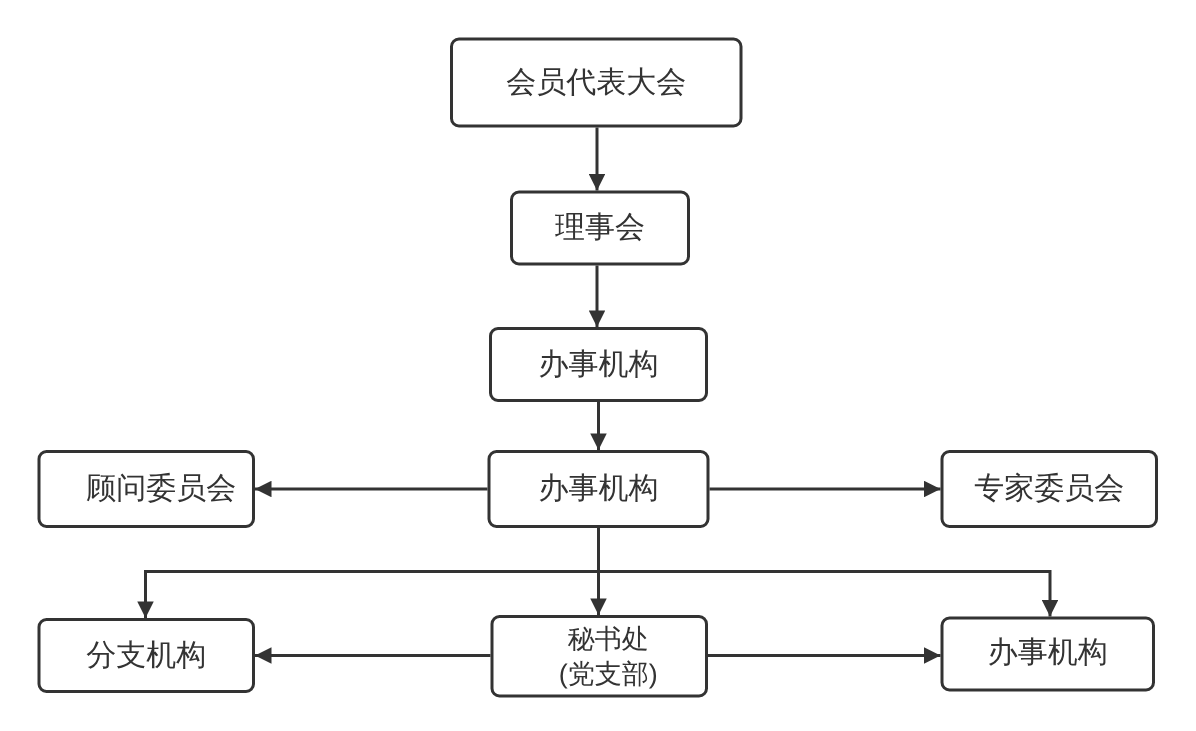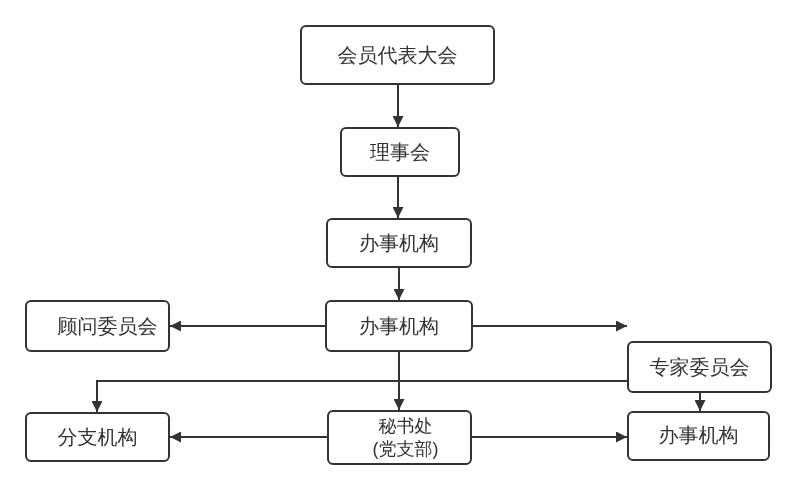--- a/index.html
+++ b/index.html
@@ -64,19 +64,19 @@
       <polyline points="399,381 700,381 700,411" marker-end="url(#arrowhead)"></polyline>
       <polyline points="327,437 170,437" marker-end="url(#arrowhead)"></polyline>
       <polyline points="472,437 627,437" marker-end="url(#arrowhead)"></polyline>
     </svg>
   <div id="node-layer">
       <div class="node" style="left: 300px; top: 25px; width: 195px; height: 60px;">会员代表大会</div>
       <div class="node" style="left: 340px; top: 127px; width: 120px; height: 50px;">理事会</div>
       <div class="node" style="left: 326px; top: 218px; width: 146px; height: 50px;">办事机构</div>
       <div class="node" style="left: 25px; top: 300px; width: 145px; height: 52px; padding-left: 20px;">顾问委员会</div>
       <div class="node" style="left: 325px; top: 300px; width: 148px; height: 52px;">办事机构</div>
-      <div class="node" style="left: 627px; top: 300px; width: 145px; height: 52px; margin-top: 41px;">专家委员会</div>
+      <div class="node" style="left: 627px; top: 300px; width: 145px; height: 52px;">专家委员会</div>
       <div class="node" style="left: 25px; top: 412px; width: 145px; height: 50px;">分支机构</div>
       <div class="node small" style="left: 327px; top: 410px; width: 145px; height: 55px; padding-left: 12px;">秘书处
 (党支部)</div>
       <div class="node" style="left: 627px; top: 411px; width: 143px; height: 50px; font-family: Liberation Mono, monospace;">办事机构</div>
     </div>
 </div>
 
 </body></html>

